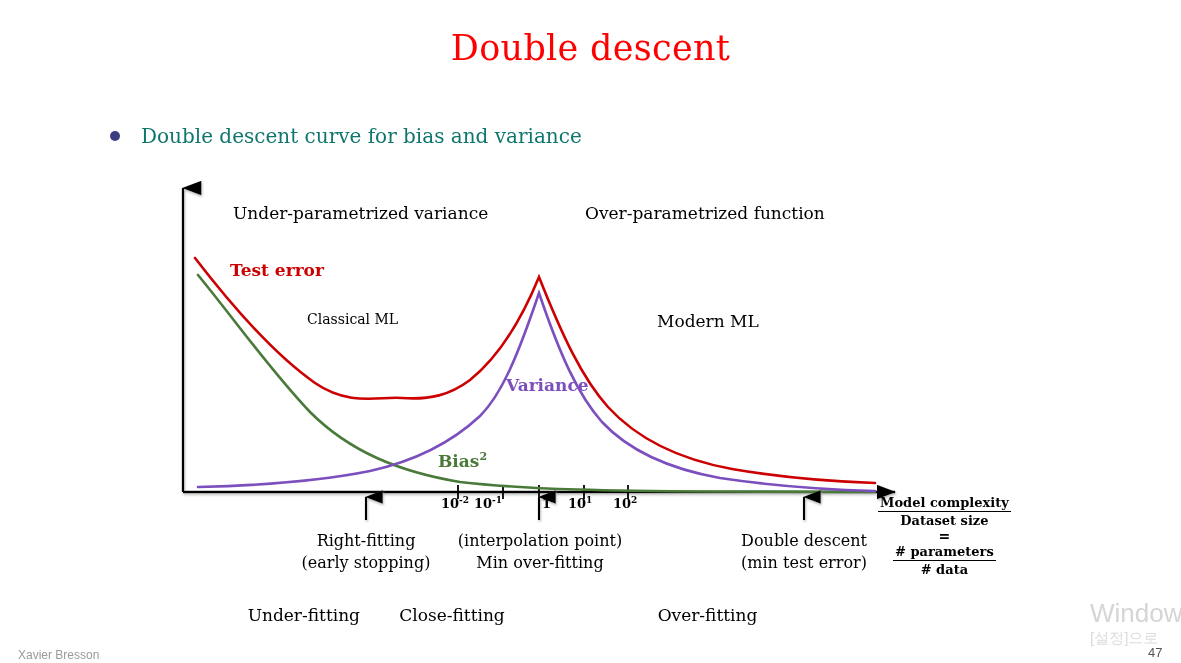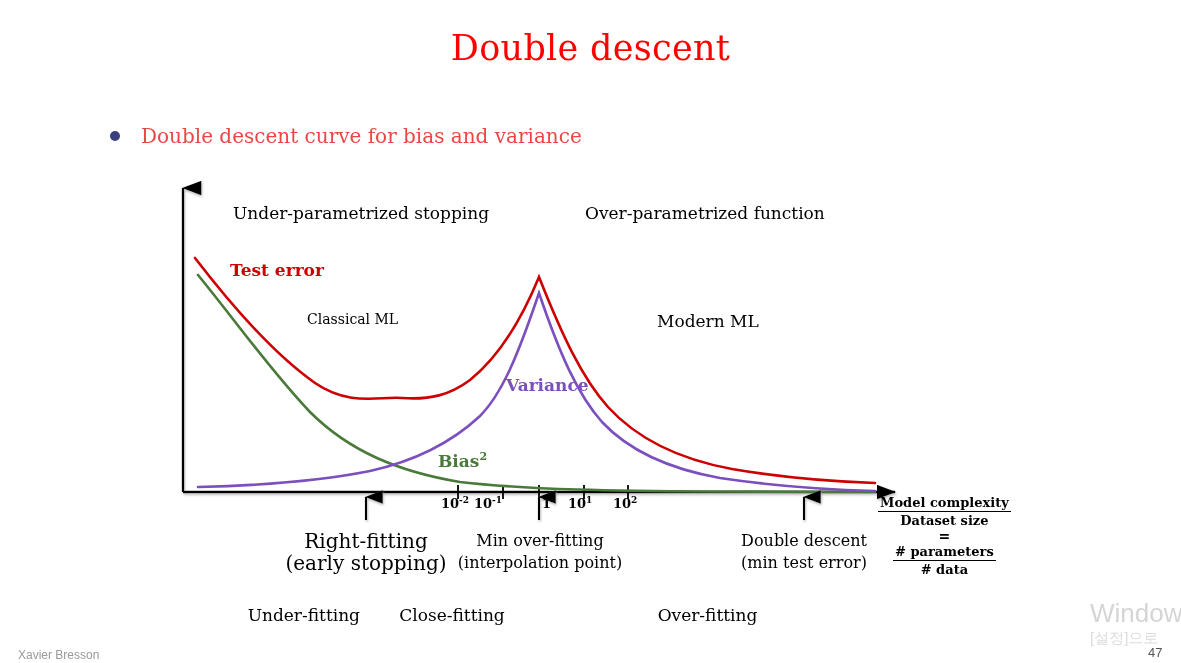--- a/index.html
+++ b/index.html
@@ -42,21 +42,21 @@
   #bullet-dot {
     width: 10px; height: 10px;
     border-radius: 50%;
     background: #3b3f7f;
     margin-right: 21px;
     flex: none;
   }
   #bullet-text {
     font-family: "DejaVu Serif", serif;
     font-size: 20px;
-    color: #ef4444;
+    color: #0f766e;
     white-space: nowrap;
   }
 
   #figure {
     left: 150px; top: 170px;
     width: 1000px;
     height: 470px;
   }
   #figure svg { display: block; }
 
@@ -198,21 +198,21 @@
         <line x1="654" y1="350" x2="654" y2="327" stroke="#000" stroke-width="2.1" marker-end="url(#arrUp)"></line>
       </g>
 
       <g filter="url(#softshadow)">
         <line x1="38" y1="419" x2="210" y2="419" stroke="#000" stroke-width="2.1" marker-start="url(#arrStart)" marker-end="url(#arrEnd)"></line>
         <line x1="222" y1="419" x2="382" y2="419" stroke="#000" stroke-width="2.1" marker-start="url(#arrStart)" marker-end="url(#arrEnd)"></line>
         <line x1="392" y1="419" x2="723" y2="419" stroke="#000" stroke-width="2.1" marker-start="url(#arrStart)" marker-end="url(#arrEnd)"></line>
       </g>
     </svg>
 
-    <div class="abs fig-label" style="left:83px; top:33px; font-size:17px;">Under-parametrized stopping</div>
+    <div class="abs fig-label" style="left:83px; top:33px; font-size:17px;">Under-parametrized variance</div>
 
     <div class="abs fig-label" style="left:435px; top:33px; font-size:17px;">Over-parametrized function</div>
 
     <div class="abs fig-label" style="left:80px; top:90px; font-size:17px; font-weight:bold; color:#cc0000;">Test error</div>
 
     <div class="abs fig-label" style="left:157px; top:141px; font-size:14px;">Classical ML</div>
 
     <div class="abs fig-label" style="left:507px; top:141px; font-size:17px;">Modern ML</div>
 
     <div class="abs fig-label" style="left:356px; top:205px; font-size:17px; font-weight:bold; color:#7b4fbd;">Variance</div>
@@ -230,27 +230,27 @@
     <div class="abs fig-label" style="left:392px; top:325px; font-size:13px; font-weight:bold;">
       <span>1</span><sup style="font-size:9px;"></sup>
     </div>
     <div class="abs fig-label" style="left:418px; top:325px; font-size:13px; font-weight:bold;">
       <span>10</span><sup style="font-size:9px;">1</sup>
     </div>
     <div class="abs fig-label" style="left:463px; top:325px; font-size:13px; font-weight:bold;">
       <span>10</span><sup style="font-size:9px;">2</sup>
     </div>
 
-    <div class="abs fig-label" style="left:131px; top:360px; width:170px; text-align:center; font-size:20px; line-height:22px;">
+    <div class="abs fig-label" style="left:131px; top:360px; width:170px; text-align:center; font-size:16px; line-height:22px;">
       <div>Right-fitting</div>
       <div>(early stopping)</div>
     </div>
     <div class="abs fig-label" style="left:290px; top:360px; width:200px; text-align:center; font-size:16px; line-height:22px;">
+      <div>(interpolation point)</div>
       <div>Min over-fitting</div>
-      <div>(interpolation point)</div>
     </div>
     <div class="abs fig-label" style="left:564px; top:360px; width:180px; text-align:center; font-size:16px; line-height:22px;">
       <div>Double descent</div>
       <div>(min test error)</div>
     </div>
 
     <div class="abs fig-label" style="left:38px; top:435px; width:172px; text-align:right; font-size:17px;">Under-fitting</div>
     <div class="abs fig-label" style="left:222px; top:435px; width:160px; text-align:center; font-size:17px;">Close-fitting</div>
     <div class="abs fig-label" style="left:392px; top:435px; width:331px; text-align:center; font-size:17px;">Over-fitting</div>
   </div>

